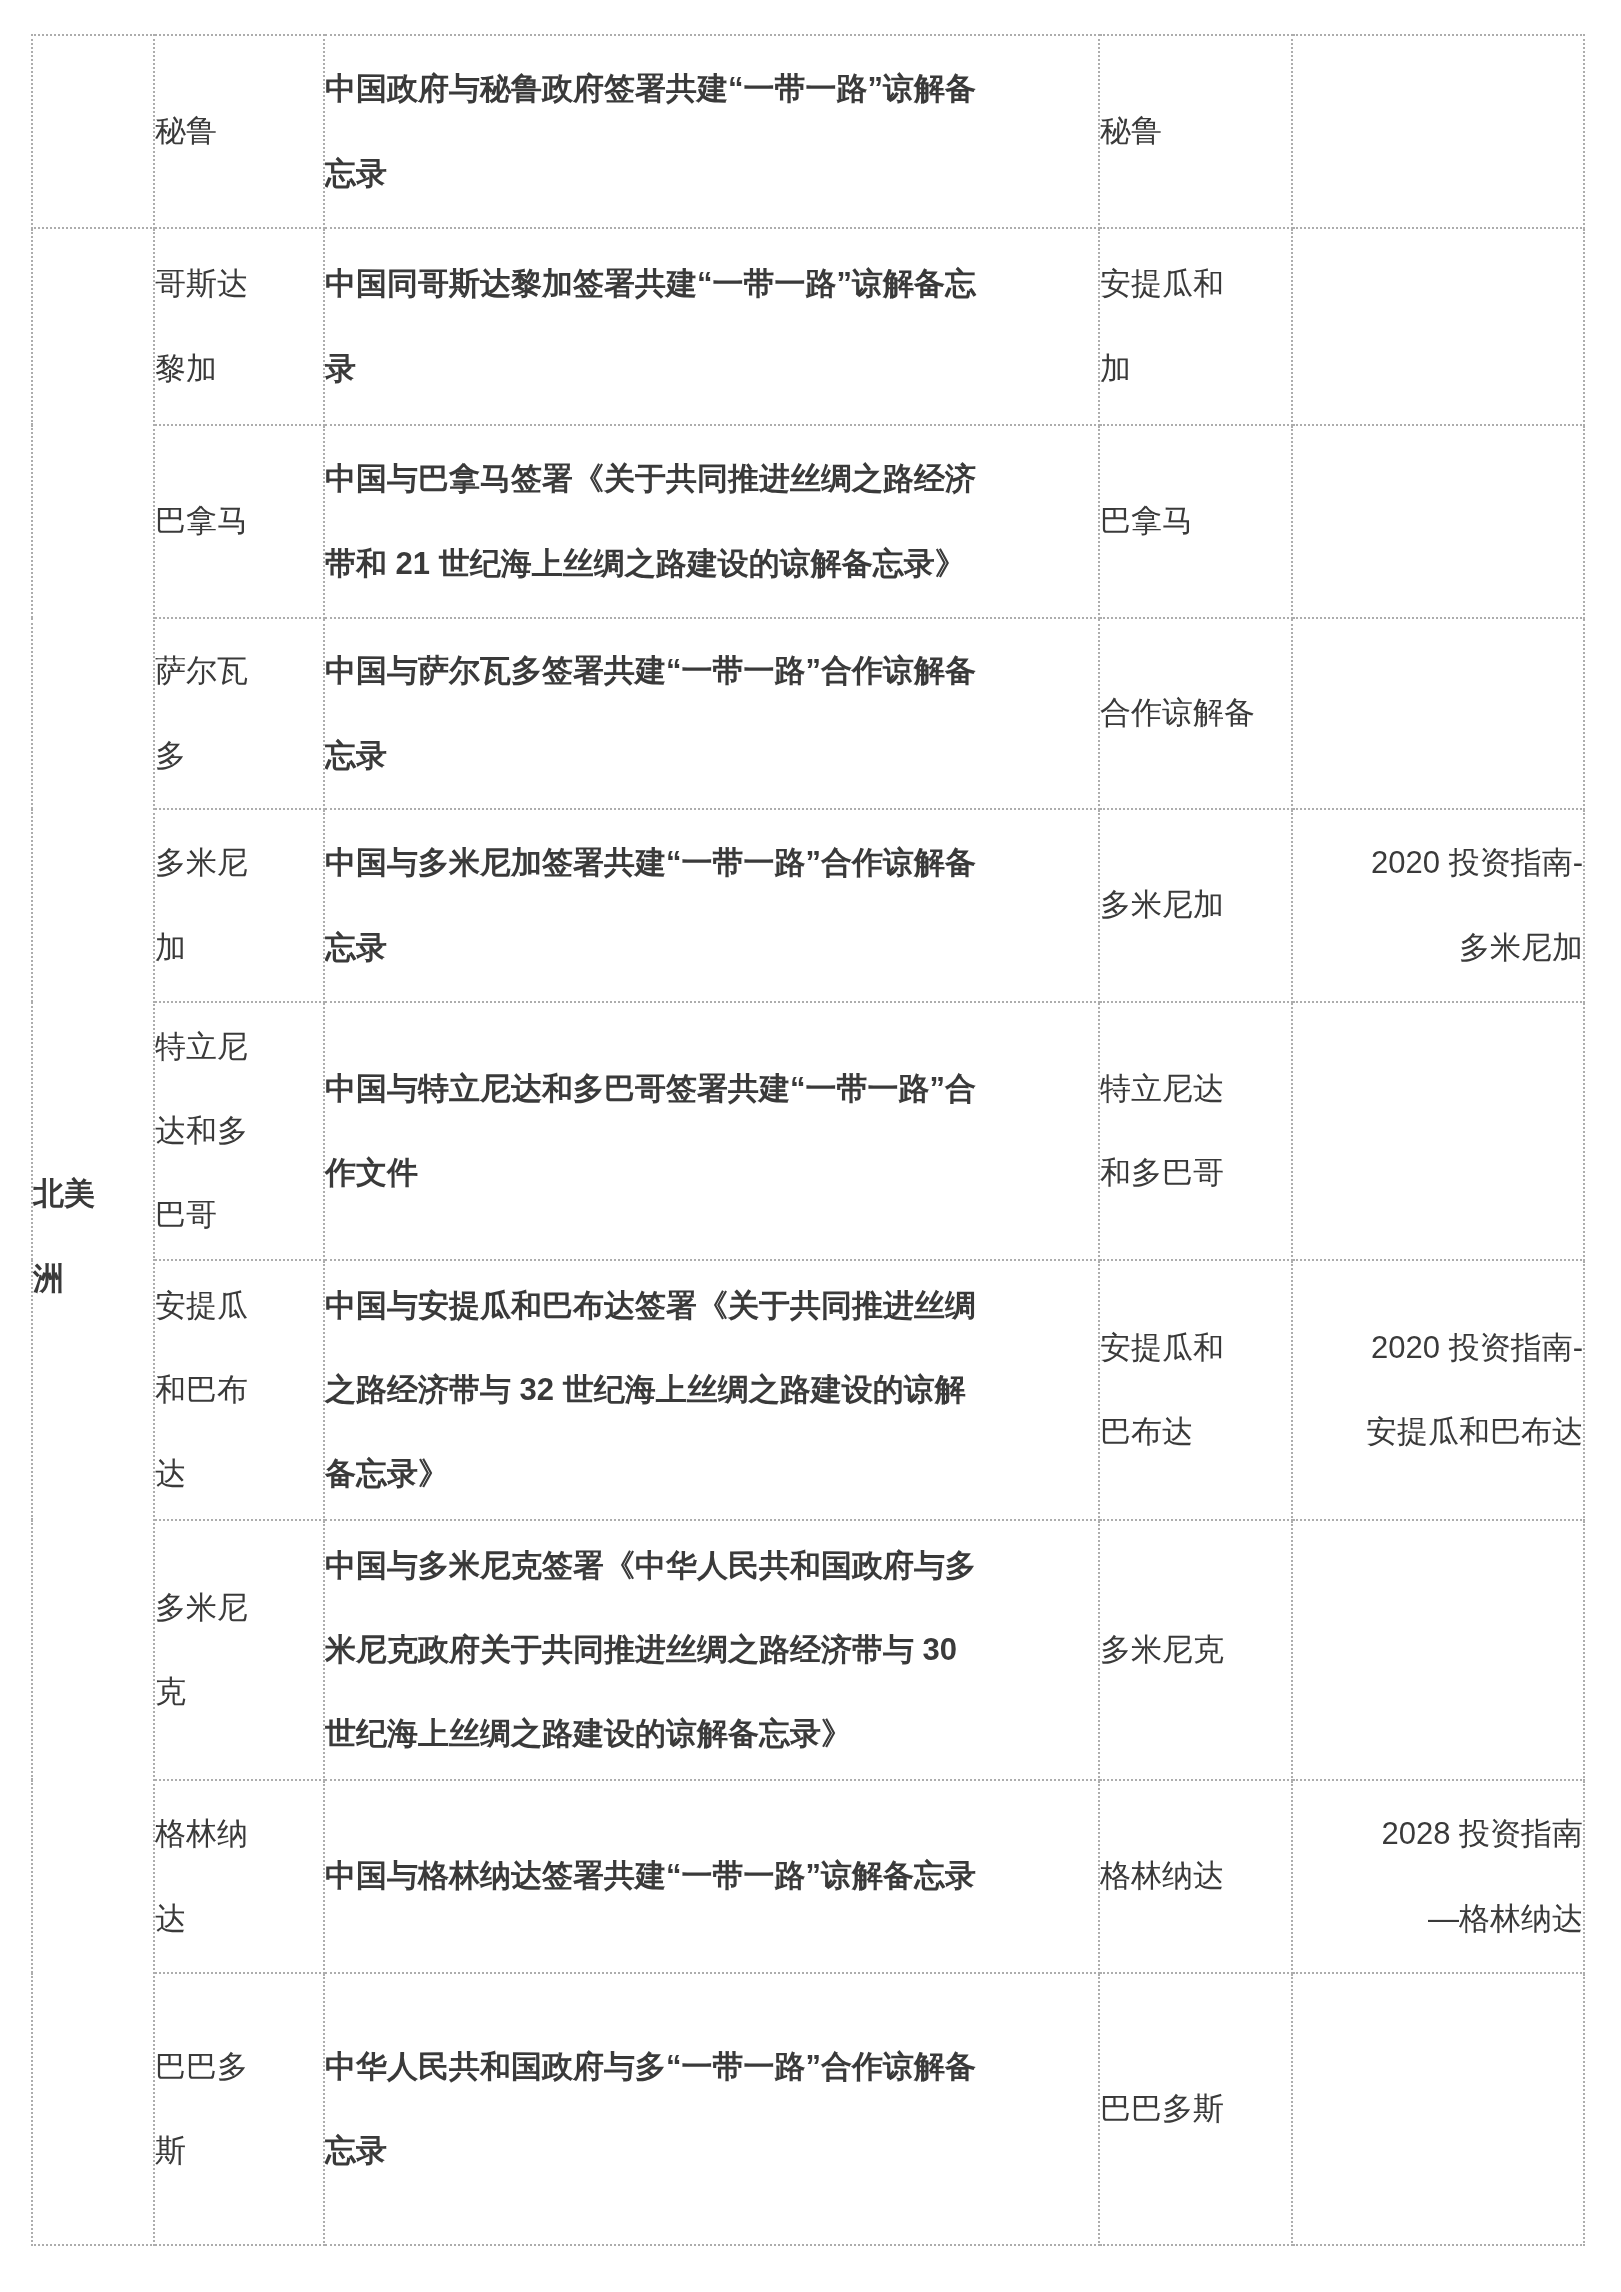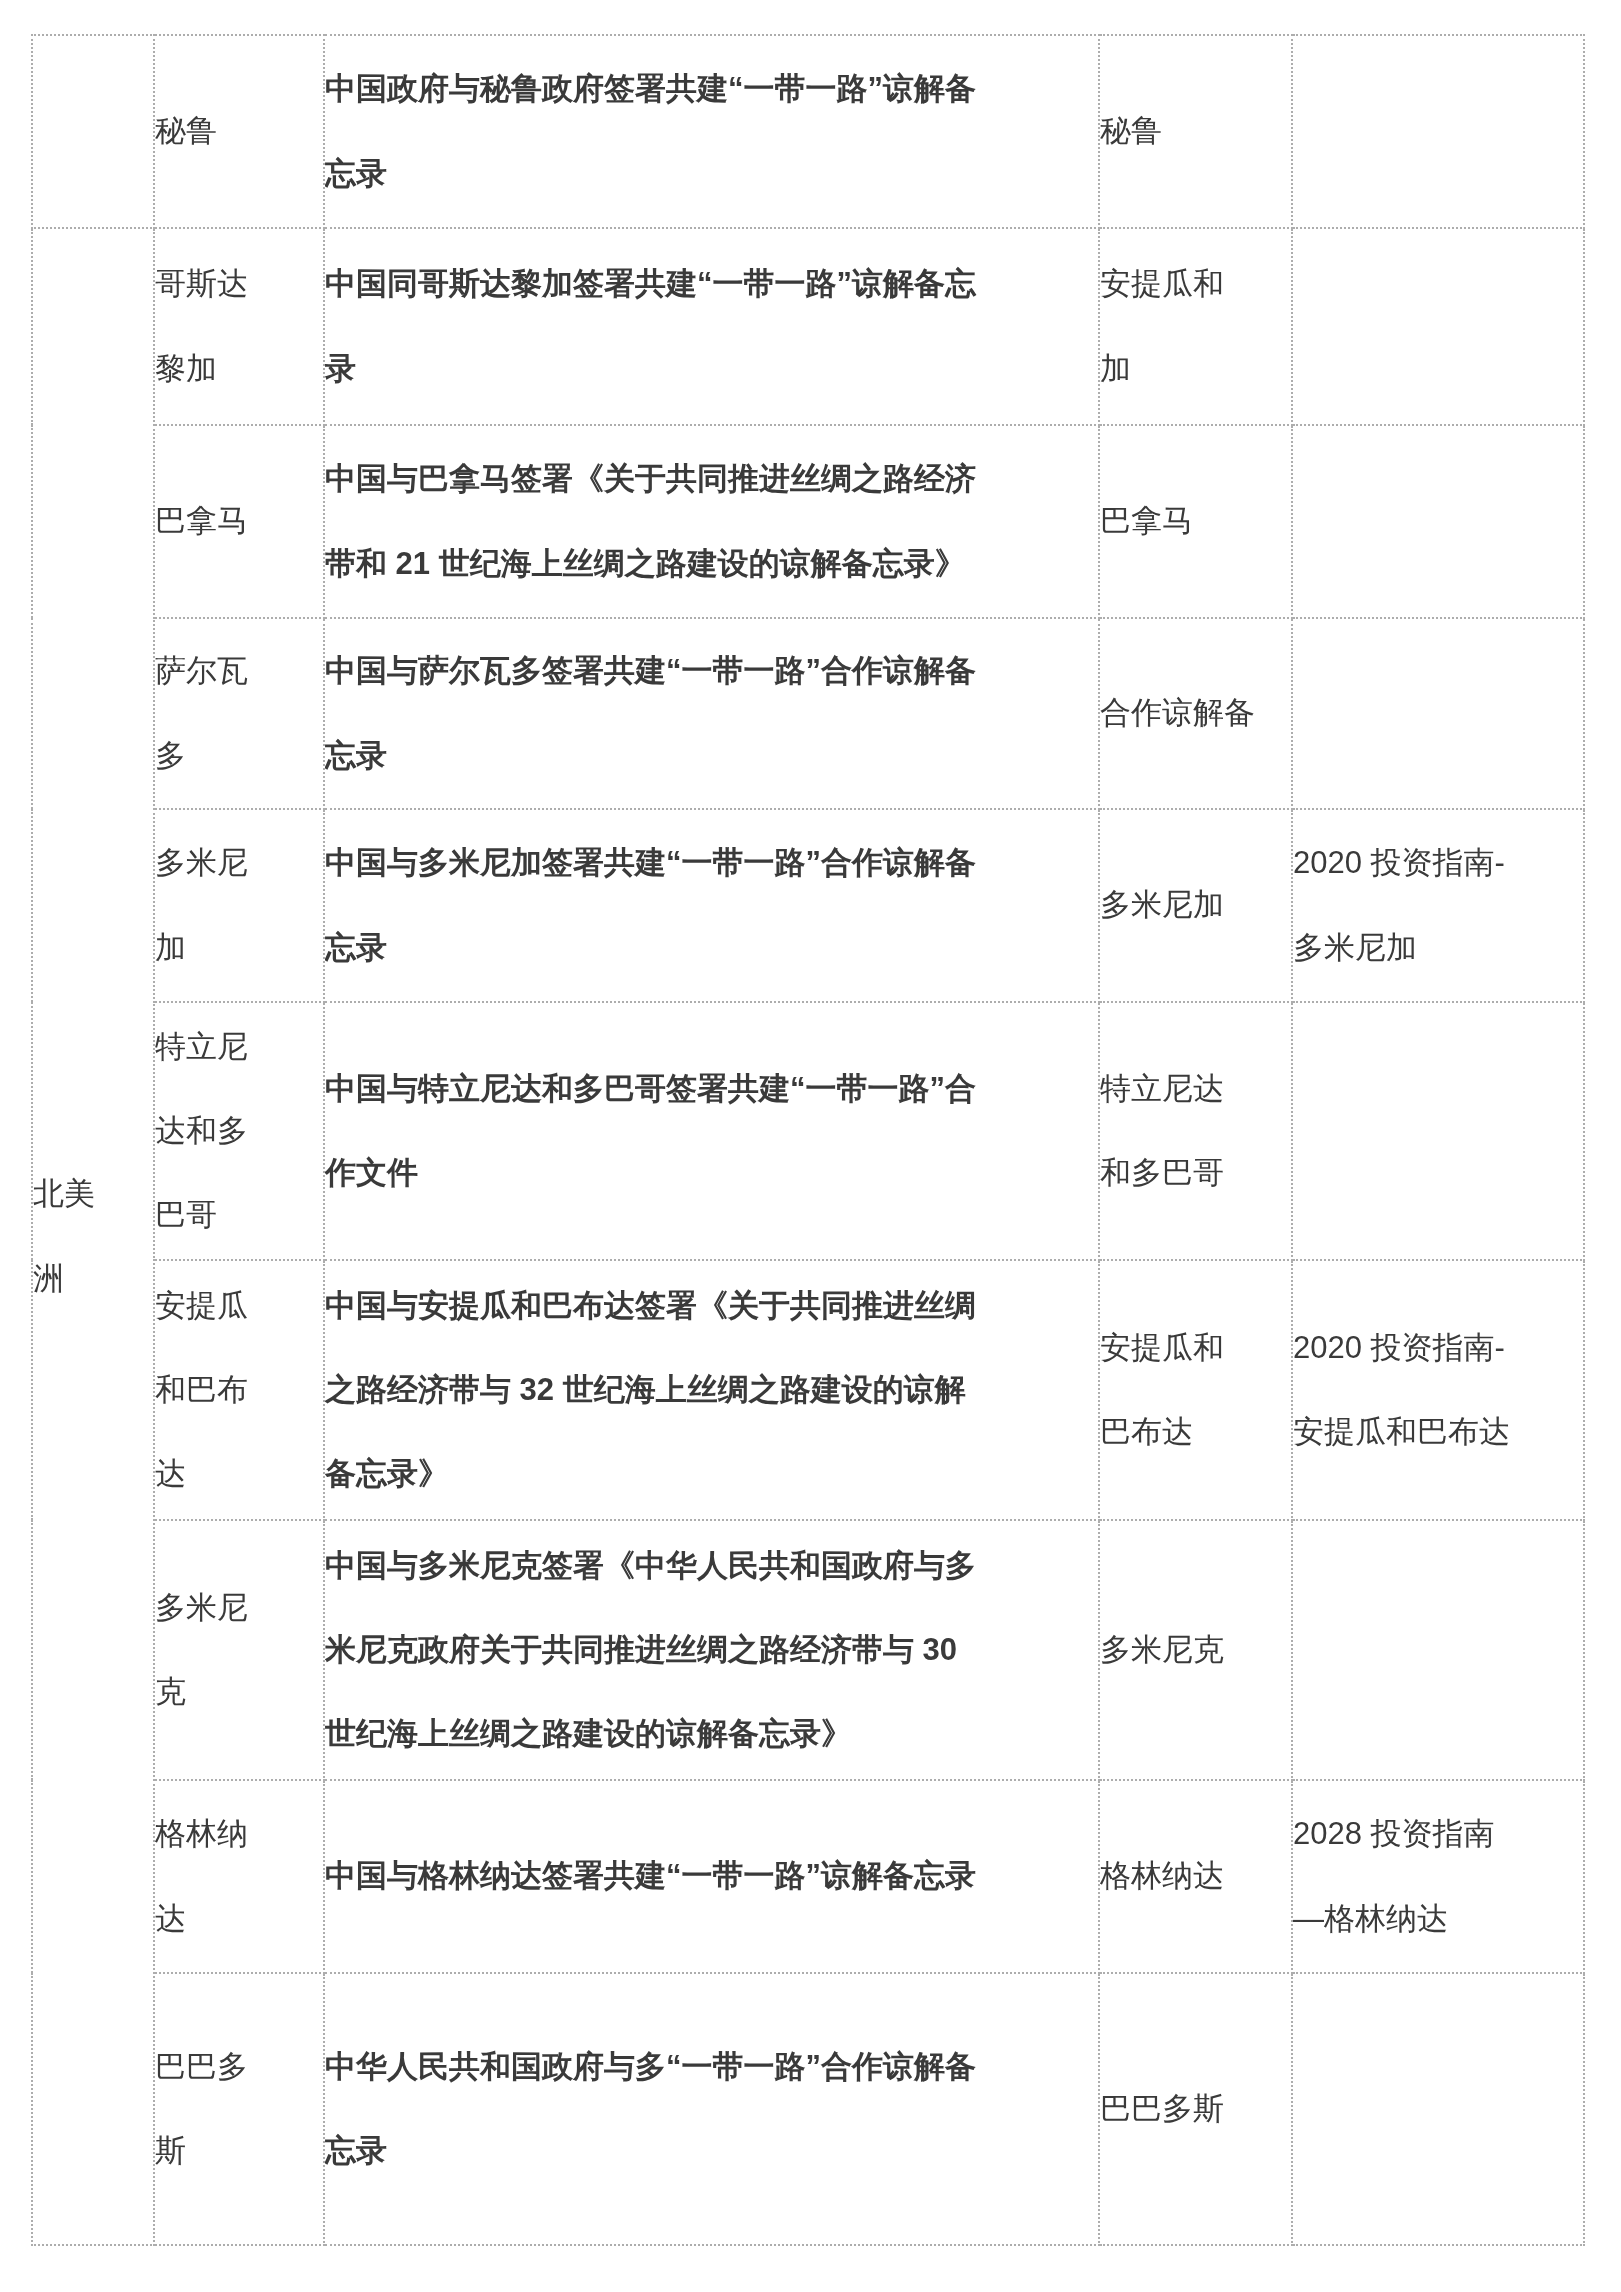--- a/index.html
+++ b/index.html
@@ -22,25 +22,25 @@
   table.agreements td {
     border: 2px dotted #adadad;
     vertical-align: middle;
     white-space: pre-line;
     font-size: 31px;
     line-height: 2.72;
     color: #3a3a3a;
     padding: 0;
     overflow: hidden;
   }
-  td.c-region  { padding-left: 25.5px; padding-right: 17.6px; }
+  td.c-region  { padding-left: 25.5px; padding-right: 17.6px; font-weight: bold; }
   td.c-country { padding-left: 26.5px; padding-right: 27.4px; }
   td.c-desc    { padding-left: 18.6px; padding-right: 15.7px; font-weight: bold; }
   td.c-rep     { padding-left: 18.6px; padding-right: 15.7px; }
-  td.c-note    { padding-left: 18.6px; padding-right: 13.7px; }
+  td.c-note    { padding-left: 18.6px; padding-right: 13.7px; text-align: right; }
 </style>
 </head>
 <body>
 
 <div class="page">
   <table class="agreements">
     <colgroup>
       <col style="width:122px">
       <col style="width:170px">
       <col style="width:775px">

